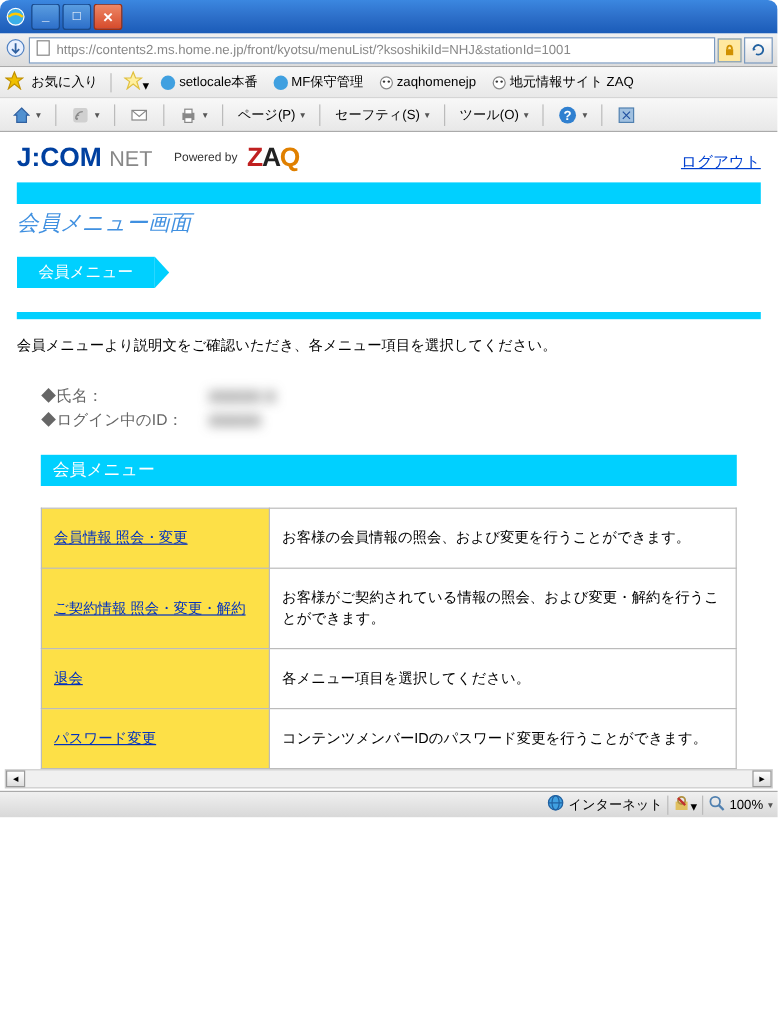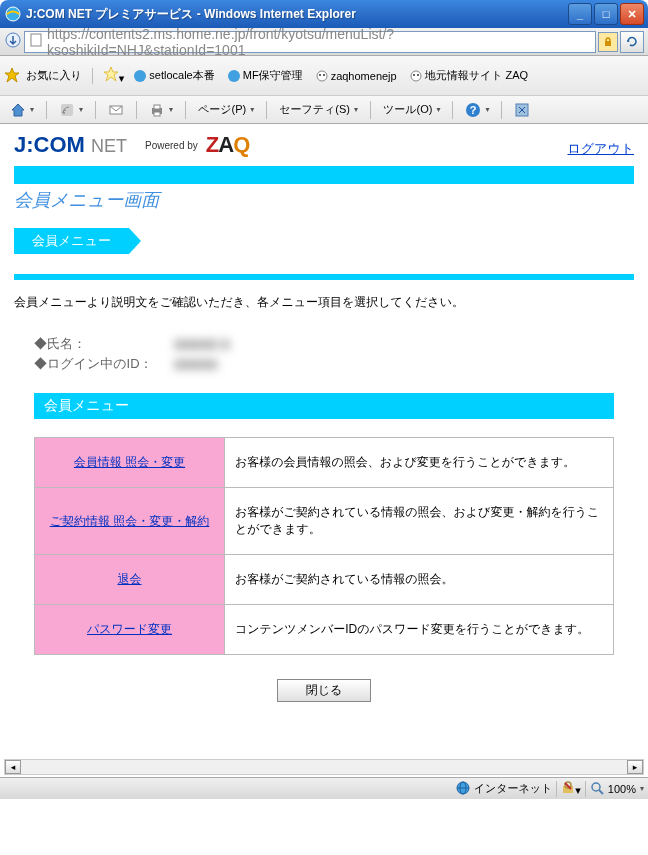--- a/index.html
+++ b/index.html
@@ -9,36 +9,36 @@
     .titlebar { height: 28px; background: linear-gradient(to bottom, #3b87e0 0%, #2d6fc9 50%, #1a5bb8 100%); display: flex; align-items: center; padding: 0 4px; color: white; border-radius: 8px 8px 0 0; }
     .ie-icon { width: 18px; height: 18px; margin-right: 4px; display: inline-flex; align-items: center; justify-content: center; }
     .title-text { flex: 1; font-size: 12px; font-weight: bold; text-shadow: 1px 1px 1px rgba(0,0,0,0.3); }
     .win-btns { display: flex; gap: 2px; }
     .win-btn { width: 24px; height: 22px; border-radius: 3px; display: flex; align-items: center; justify-content: center; cursor: pointer; font-family: Arial; font-weight: bold; font-size: 11px; color: white; }
     .win-btn.min { background: linear-gradient(to bottom, #5a9de0, #2d6fc9); border: 1px solid #1a4a8a; }
     .win-btn.max { background: linear-gradient(to bottom, #5a9de0, #2d6fc9); border: 1px solid #1a4a8a; }
     .win-btn.close { background: linear-gradient(to bottom, #ee8866, #d64a2a); border: 1px solid #a03010; }
     
     .addr-bar { height: 28px; background: linear-gradient(to bottom, #f0f0f0, #dcdcdc); display: flex; align-items: center; padding: 2px 4px; border-bottom: 1px solid #aaa; }
-    .addr-input { flex: 1; height: 22px; background: white; border: 1px solid #7a9ac0; display: flex; align-items: center; padding: 0 4px; font-size: 14px; color: #888; }
+    .addr-input { flex: 1; height: 22px; background: white; border: 1px solid #7a9ac0; display: flex; align-items: center; padding: 0 4px; font-size: 11px; color: #888; }
     .addr-left-icon { margin-right: 2px; }
     .addr-lock { width: 20px; height: 20px; display: flex; align-items: center; justify-content: center; margin-left: 2px; background: #ffe8a0; border: 1px solid #7a9ac0; }
     .addr-refresh { width: 24px; height: 22px; display: flex; align-items: center; justify-content: center; margin-left: 2px; border: 1px solid #7a9ac0; background: linear-gradient(to bottom, #fff, #e0e0e0); }
     
-    .fav-bar { height: 40px; background: linear-gradient(to bottom, #f8f8f8, #e8e8e8); display: flex; align-items: center; padding: 0 4px; gap: 6px; border-bottom: 1px solid #ccc; font-size: 11px; }
+    .fav-bar { height: 26px; background: linear-gradient(to bottom, #f8f8f8, #e8e8e8); display: flex; align-items: center; padding: 0 4px; gap: 6px; border-bottom: 1px solid #ccc; font-size: 11px; }
     .fav-star { color: #f0c000; }
     .fav-item { display: flex; align-items: center; gap: 2px; padding: 2px 3px; cursor: pointer; }
     
     .tool-bar { height: 28px; background: linear-gradient(to bottom, #f8f8f8, #e8e8e8); display: flex; align-items: center; padding: 0 6px; gap: 8px; border-bottom: 1px solid #aaa; font-size: 11px; }
     .tool-item { display: flex; align-items: center; gap: 2px; padding: 2px 4px; cursor: pointer; }
     .tool-sep { width: 1px; height: 18px; background: #bbb; }
     .tool-drop::after { content: "▾"; font-size: 8px; margin-left: 2px; color: #555; }
     
     
-    .content { background: white; padding: 0 4px; height: 635px; overflow: auto; }
+    .content { background: white; padding: 0 4px; height: 531px; overflow: auto; }
     .page { padding: 8px 10px; }
     
     .logo-row { display: flex; align-items: flex-end; justify-content: space-between; margin-bottom: 8px; }
     .logo-left { display: flex; align-items: center; gap: 8px; }
     .jcom-logo { font-size: 22px; font-weight: bold; color: #0040a0; }
     .jcom-net { font-size: 18px; color: #888; font-weight: normal; }
     .pwby { font-size: 10px; color: #333; padding-left: 10px; }
     .zaq { font-size: 22px; font-weight: 900; letter-spacing: -1px; }
     .zaq .z { color: #c02020; }
     .zaq .a { color: #222; }
@@ -58,21 +58,21 @@
     
     .info-block { margin: 0 20px 20px; font-size: 13px; color: #666; }
     .info-row { display: flex; align-items: center; margin-bottom: 2px; }
     .info-label { width: 140px; }
     .info-val { filter: blur(5px); color: #444; font-weight: bold; }
     
     .menu-header { background: #00d0ff; color: white; font-size: 14px; padding: 4px 10px; margin: 0 20px; }
     
     .menu-table { margin: 18px 20px 24px; border: 1px solid #bbb; border-collapse: collapse; width: calc(100% - 40px); }
     .menu-table td { border: 1px solid #bbb; padding: 16px 10px; font-size: 12px; vertical-align: middle; }
-    .menu-table td.link-cell { background: #f9a8d4; width: 190px; text-align: center; }
+    .menu-table td.link-cell { background: #fde047; width: 190px; }
     .menu-table td.link-cell a { color: #0030c0; text-decoration: underline; cursor: pointer; }
     
     .close-btn-row { text-align: center; margin: 10px 0 20px; }
     .close-btn { padding: 2px 28px; font-size: 12px; background: linear-gradient(to bottom, #fff, #e0e0e0); border: 1px solid #888; cursor: pointer; }
     
     
     .statusbar { height: 22px; background: linear-gradient(to bottom, #f0f0f0, #d8d8d8); border-top: 1px solid #aaa; display: flex; align-items: center; padding: 0 4px; font-size: 11px; }
     .hscroll { height: 16px; background: #f0f0f0; border: 1px solid #ccc; margin: 0 4px 2px; position: relative; }
     .hscroll .left-btn, .hscroll .right-btn { width: 16px; height: 14px; position: absolute; top: 0; background: linear-gradient(#fff,#ddd); border: 1px solid #999; font-size: 9px; text-align: center; line-height: 12px; }
     .hscroll .left-btn { left: 0; }
@@ -86,21 +86,20 @@
 </head>
 <body>
 
 <div class="titlebar">
   <span class="ie-icon">
     <svg width="16" height="16" viewBox="0 0 16 16">
         <circle cx="8" cy="8" r="7" fill="#3bb0e8" stroke="#fff" stroke-width="1"></circle>
         <path d="M2 8 Q8 3 14 8" stroke="#ffc800" stroke-width="2" fill="none"></path>
       </svg>
   </span>
-  <span class="title-text">J:COM NET プレミアサービス - Windows Internet Explorer</span>
   <div class="win-btns">
     <div class="win-btn min">_</div>
     <div class="win-btn max">□</div>
     <div class="win-btn close">✕</div>
   </div>
 </div>
 
 <div class="addr-bar">
   <span class="addr-left-icon">
     <svg width="18" height="18">
@@ -262,21 +261,21 @@
           <tr>
         <td class="link-cell"><a>会員情報 照会・変更</a></td>
         <td>お客様の会員情報の照会、および変更を行うことができます。</td>
       </tr>
       <tr>
         <td class="link-cell"><a>ご契約情報 照会・変更・解約</a></td>
         <td>お客様がご契約されている情報の照会、および変更・解約を行うことができます。</td>
       </tr>
       <tr>
         <td class="link-cell"><a>退会</a></td>
-        <td>お客様がご契約されている情報の照会。</td>
+        <td>各メニュー項目を選択してください。</td>
       </tr>
       <tr>
         <td class="link-cell"><a>パスワード変更</a></td>
         <td>コンテンツメンバーIDのパスワード変更を行うことができます。</td>
       </tr>
     </tbody>
       </table>
     
     <div class="close-btn-row">
       <button class="close-btn">閉じる</button>

